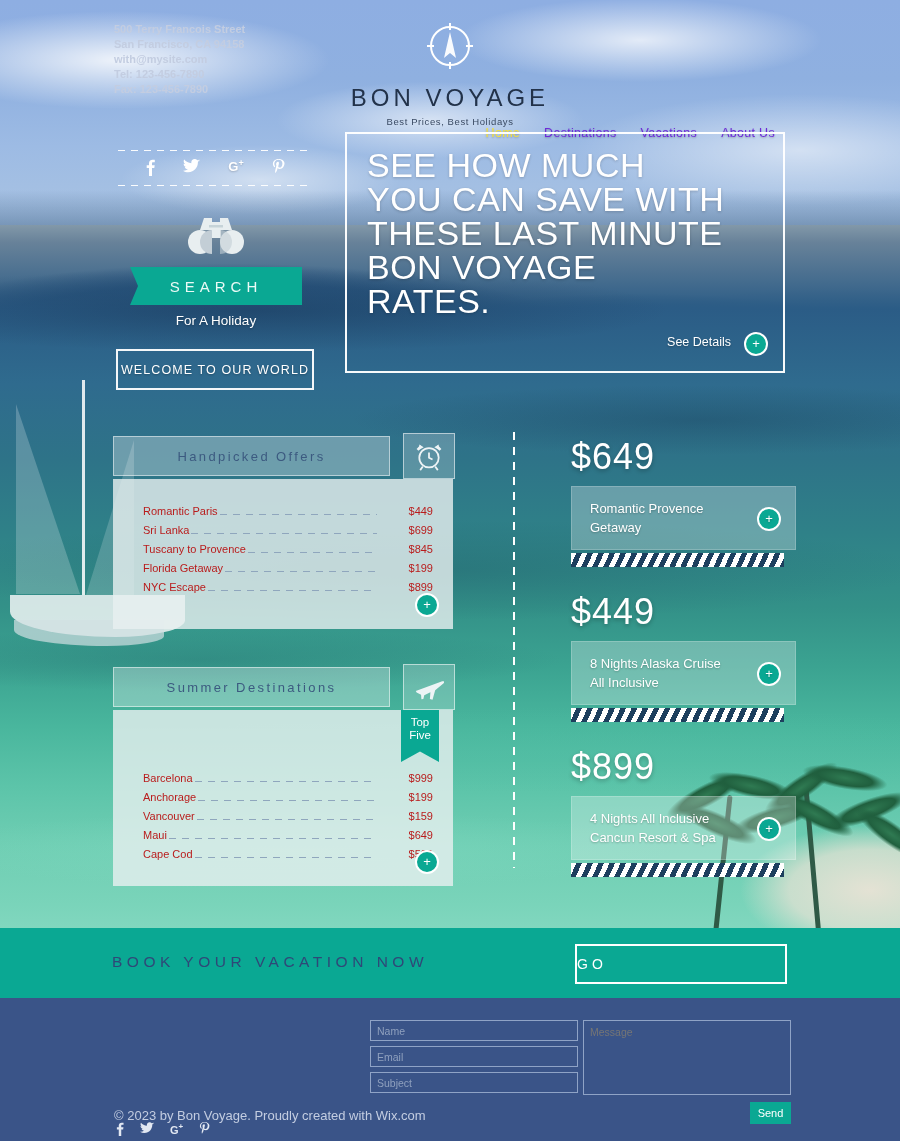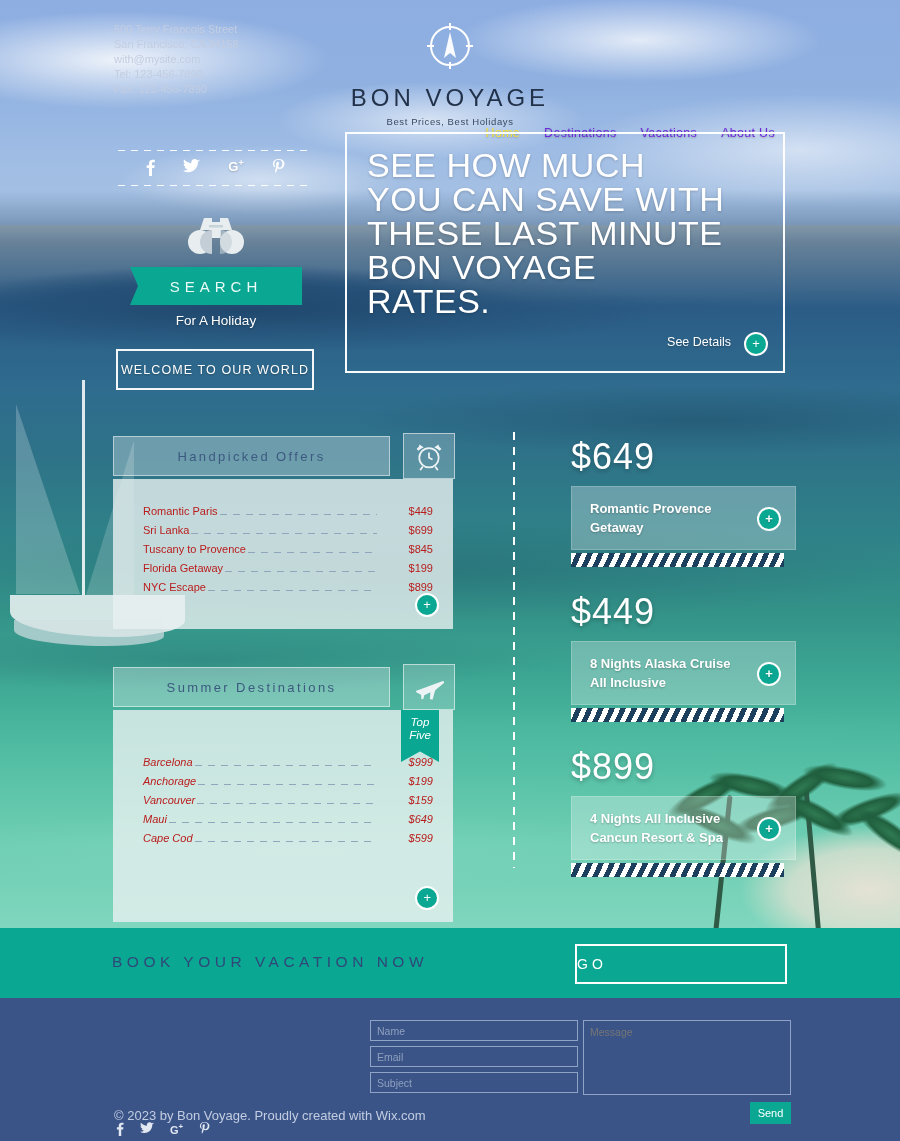--- a/index.html
+++ b/index.html
@@ -196,42 +196,42 @@
     clip-path:polygon(0 0, 100% 0, 100% 100%, 50% 80%, 0 100%);
   }
 
   
   .price-card { position:absolute; width:225px; }
   .price-card .amt { color:#fff; font-size:36px; letter-spacing:1px; text-shadow:0 2px 4px rgba(0,0,0,.25); }
   .price-card .body {
     position:relative; margin-top:8px; height:64px;
     background:rgba(255,255,255,.28); border:1px solid rgba(255,255,255,.20);
     display:flex; align-items:center; padding:0 44px 0 18px;
-    color:#fff; font-size:13px; line-height:19px; text-shadow:0 1px 2px rgba(0,0,0,.25);font-weight:bold;
+    color:#fff; font-size:13px; line-height:19px; text-shadow:0 1px 2px rgba(0,0,0,.25);
   }
   .price-card .body .cplus { position:absolute; right:14px; top:20px; }
   .stripe {
     margin-top:3px; height:14px; width:213px;
     background:repeating-linear-gradient(115deg, #ffffff 0 5px, #1d3f5e 5px 10px);
   }
 
   
   .book-bar {
     position:absolute; left:0; top:928px; width:900px; height:70px; background:#0aa893;
   }
   .book-bar .txt { position:absolute; left:112px; top:25px; color:#2f4878; font-size:15.5px; letter-spacing:4.5px; }
   .go-btn {
     position:absolute; left:575px; top:944px; width:212px; height:40px;
     border:2px solid #fff; display:flex; align-items:center; justify-content:flex-start;
   }
   .go-btn span { color:#fff; font-size:14px; letter-spacing:4px; }
 
   
   .footer { position:absolute; left:0; top:998px; width:900px; height:143px; background:#3a5488; }
-  .f-contact { position:absolute; left:114px; top:22px; color:#c3cde1; font-size:11px; line-height:15px; }
+  .f-contact { position:absolute; left:114px; top:22px; color:#c3cde1; font-size:11px; line-height:15px;font-weight:bold; }
   .f-copy { position:absolute; left:114px; top:1108px; color:#c3cde1; font-size:13px; }
   .f-social { position:absolute; left:116px; top:1122px; display:flex; gap:16px; color:#e2e8f2; font-size:13px; }
 
   .form { position:absolute; left:370px; top:1020px; width:420px; height:100px; }
   .fi {
     position:absolute; width:208px; height:21px; background:transparent;
     border:1px solid #8fa3c6; color:#97a8c6; font-size:10.5px;
     padding:0 6px; font-family:"Liberation Sans", sans-serif;
   }
   .fi::placeholder { color:#8fa0be; }
@@ -409,21 +409,21 @@
     <div class="panel-head">
       <div class="bar">
           <span>Summer Destinations</span>
         </div>
       <div class="ico">
         <svg viewBox="0 0 34 30" width="30" height="27">
           <path d="M2 19 l30-11 c2-0.7 3 1 1.6 2.2 L24 18 l-3 11 -3-1 0.6-7.5 -7 3.2 -1 4.3 -2.2 0.2 -0.4-5 -5-2.4z" fill="#eef4f6"></path>
         </svg>
       </div>
     </div>
-    <div class="panel-body" style="height:212px; padding-top:46px;font-style:italic;">
+    <div class="panel-body" style="height:176px; padding-top:62px;">
       <div class="ribbon-badge">
         <div>Top</div>
         <div>Five</div>
       </div>
       <div class="row">
         <span class="nm">Barcelona</span>
         <span class="lead"></span>
         <span class="pr">$999</span>
       </div>
       <div class="row">

